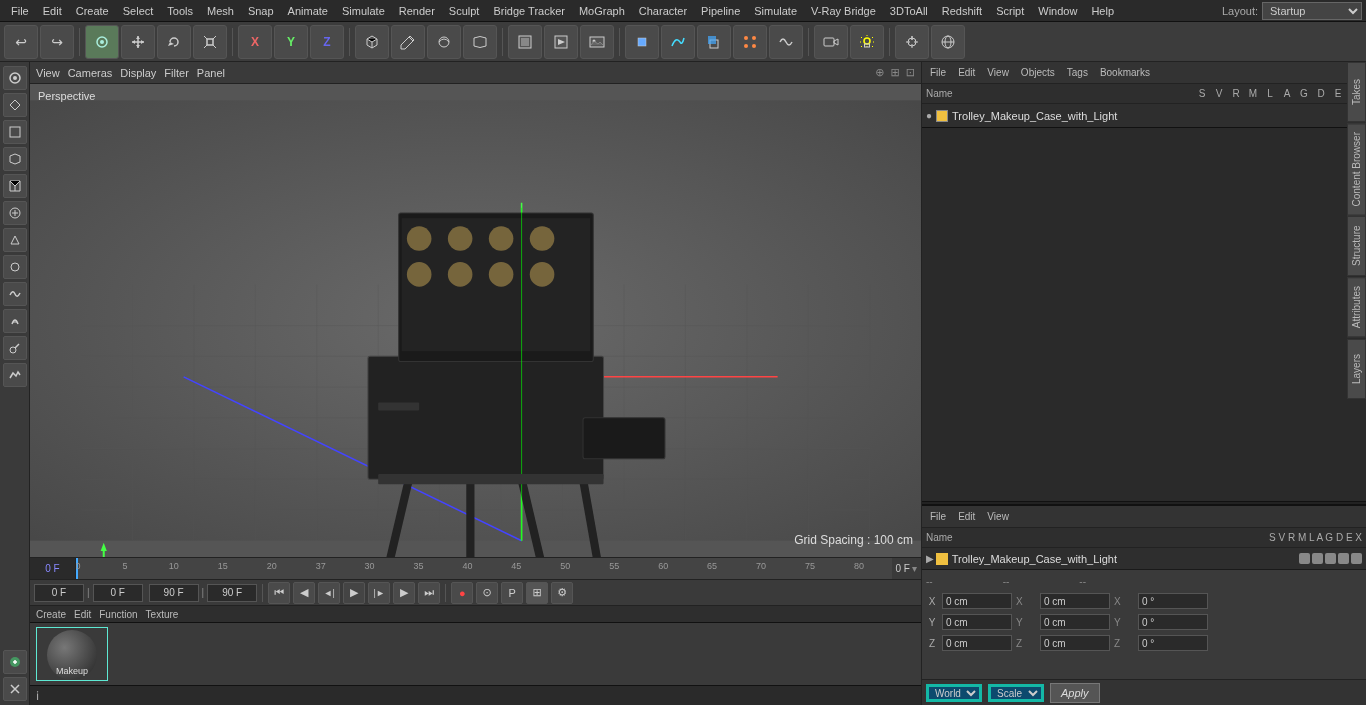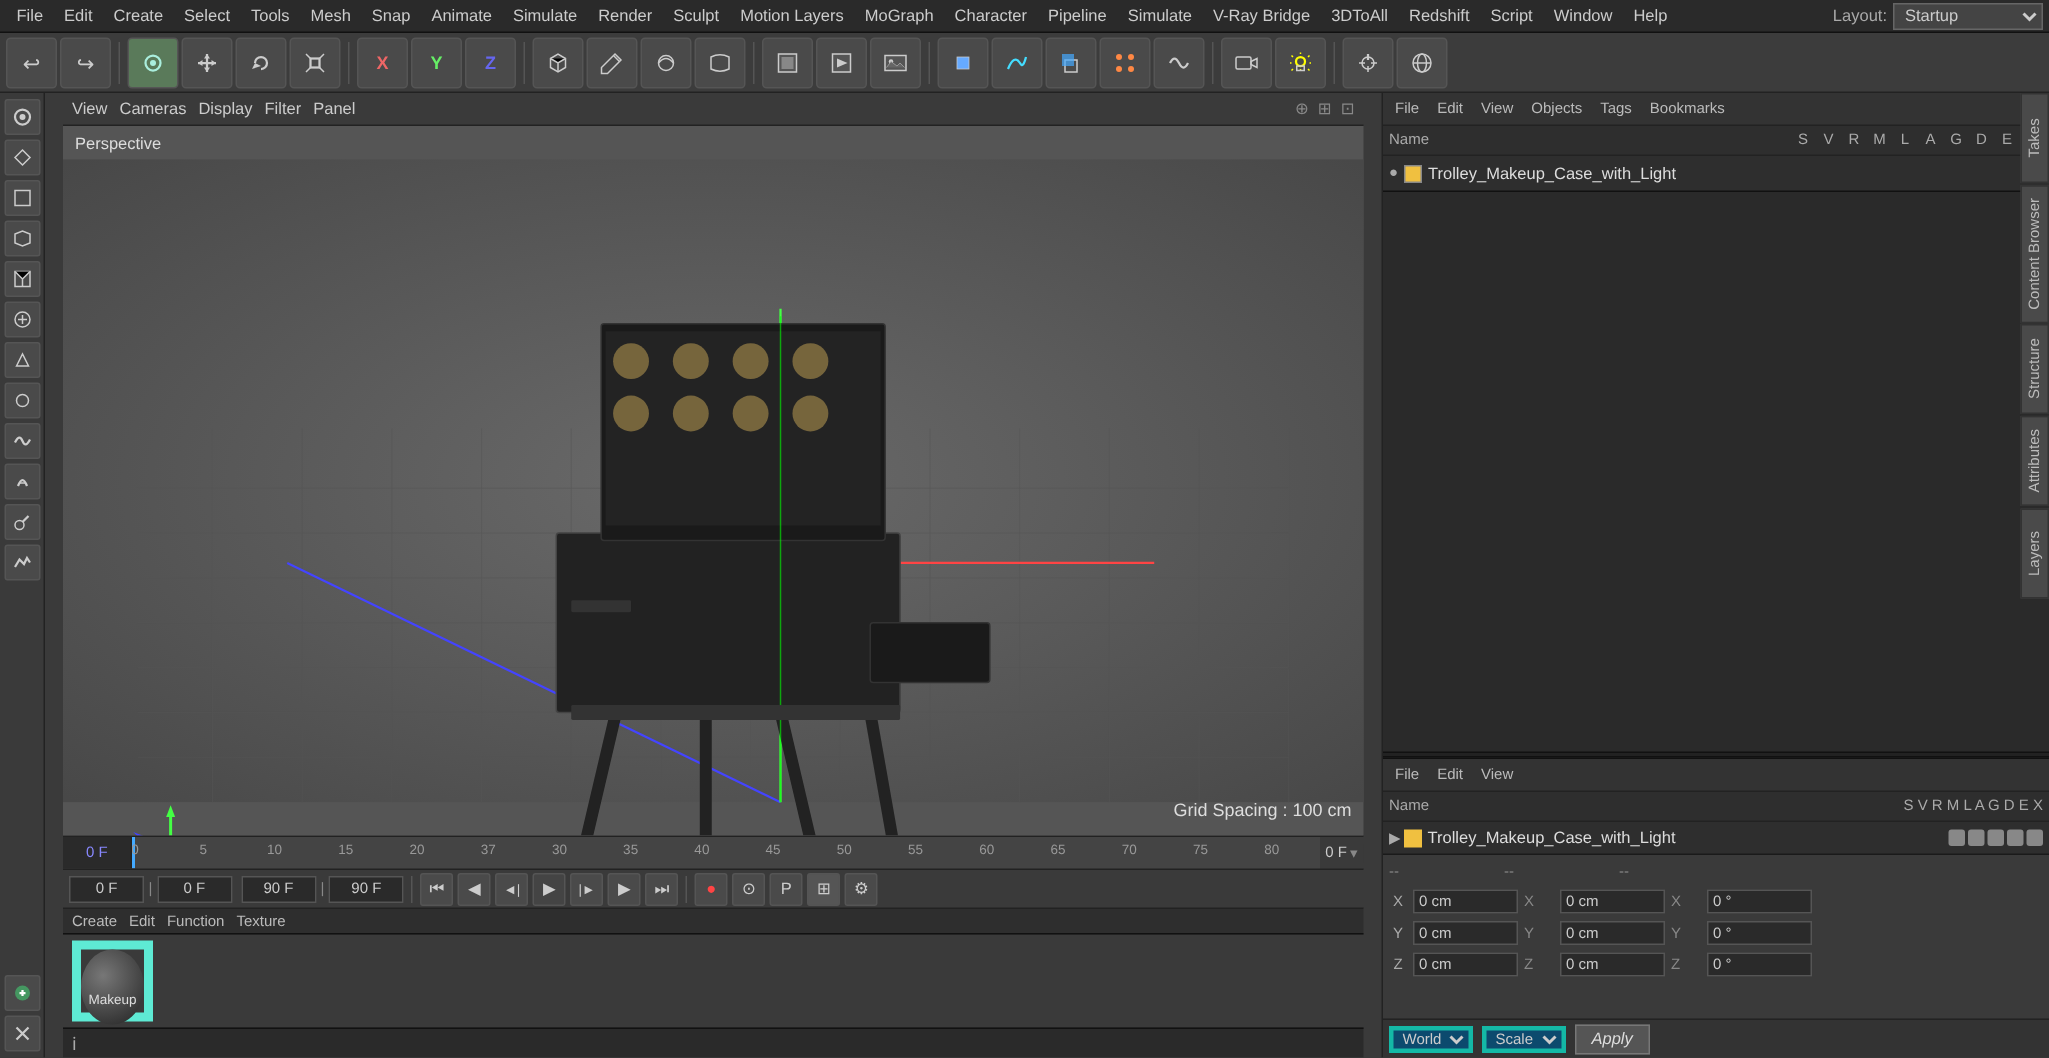--- a/index.html
+++ b/index.html
@@ -11,21 +11,21 @@
     #layout-selector { margin-left: auto; display: flex; align-items: center; gap: 4px; }
     #layout-label { color: #aaa; font-size: 11px; }
     #layout-select { background: #444; border: 1px solid #666; color: #ccc; font-size: 11px; padding: 1px 3px; width: 100px; }
 
     
     #main-toolbar { display: flex; align-items: center; background: #3c3c3c; height: 40px; border-bottom: 1px solid #222; padding: 0 4px; gap: 2px; }
     .toolbar-btn { width: 34px; height: 34px; background: #4a4a4a; border: 1px solid #555; border-radius: 3px; display: flex; align-items: center; justify-content: center; cursor: pointer; color: #ccc; font-size: 14px; }
     .toolbar-separator { width: 1px; height: 28px; background: #555; margin: 0 3px; }
 
     
-    #content-area { display: flex; height: calc(705px - 22px - 40px); gap: 12px; }
+    #content-area { display: flex; height: calc(705px - 22px - 40px); }
 
     
     #left-sidebar { width: 30px; background: #3a3a3a; border-right: 1px solid #222; display: flex; flex-direction: column; align-items: center; padding: 4px 2px; gap: 3px; }
     .sidebar-btn { width: 24px; height: 24px; background: #4a4a4a; border: 1px solid #555; border-radius: 2px; display: flex; align-items: center; justify-content: center; cursor: pointer; color: #bbb; font-size: 11px; }
 
     
     #viewport-wrapper { flex: 1; display: flex; flex-direction: column; }
     #viewport-header { display: flex; align-items: center; background: #3a3a3a; height: 22px; border-bottom: 1px solid #222; padding: 0 6px; gap: 8px; }
     .vp-header-item { color: #ccc; font-size: 11px; cursor: pointer; }
     #viewport-header-right { margin-left: auto; display: flex; gap: 6px; color: #888; font-size: 11px; }
@@ -98,21 +98,21 @@
   <div class="menu-item">Edit</div>
   <div class="menu-item">Create</div>
   <div class="menu-item">Select</div>
   <div class="menu-item">Tools</div>
   <div class="menu-item">Mesh</div>
   <div class="menu-item">Snap</div>
   <div class="menu-item">Animate</div>
   <div class="menu-item">Simulate</div>
   <div class="menu-item">Render</div>
   <div class="menu-item">Sculpt</div>
-  <div class="menu-item">Motion Layers</div>
+  <div class="menu-item">Bridge Tracker</div>
   <div class="menu-item">MoGraph</div>
   <div class="menu-item">Character</div>
   <div class="menu-item">Pipeline</div>
   <div class="menu-item">Simulate</div>
   <div class="menu-item">V-Ray Bridge</div>
   <div class="menu-item">3DToAll</div>
   <div class="menu-item">Redshift</div>
   <div class="menu-item">Script</div>
   <div class="menu-item">Window</div>
   <div class="menu-item">Help</div>
@@ -504,21 +504,21 @@
     </div>
 
     <div id="mat-editor">
       <div id="mat-toolbar">
         <span class="mat-menu">Create</span>
         <span class="mat-menu">Edit</span>
         <span class="mat-menu">Function</span>
         <span class="mat-menu">Texture</span>
       </div>
       <div id="mat-content">
-        <div style="position:relative; width:54px; height:54px; display:flex; align-items:flex-start; justify-content:center; border: 6px solid #5eead4;">
+        <div style="position:relative; width:72px; height:54px; display:flex; align-items:flex-end; justify-content:center; border: 1px solid #5eead4;">
           <div style="width:50px; height:50px; border-radius:50%; background: radial-gradient(circle at 35% 35%, #777, #222); position:relative;">
           </div>
           <div style="position:absolute; bottom:4px; width:100%; text-align:center; font-size:9px; color:#ddd;">Makeup</div>
         </div>
       </div>
     </div>
 
     <div id="status-bar">
       <span style="margin-right:6px; font-size:12px;">ℹ</span>
     </div>

